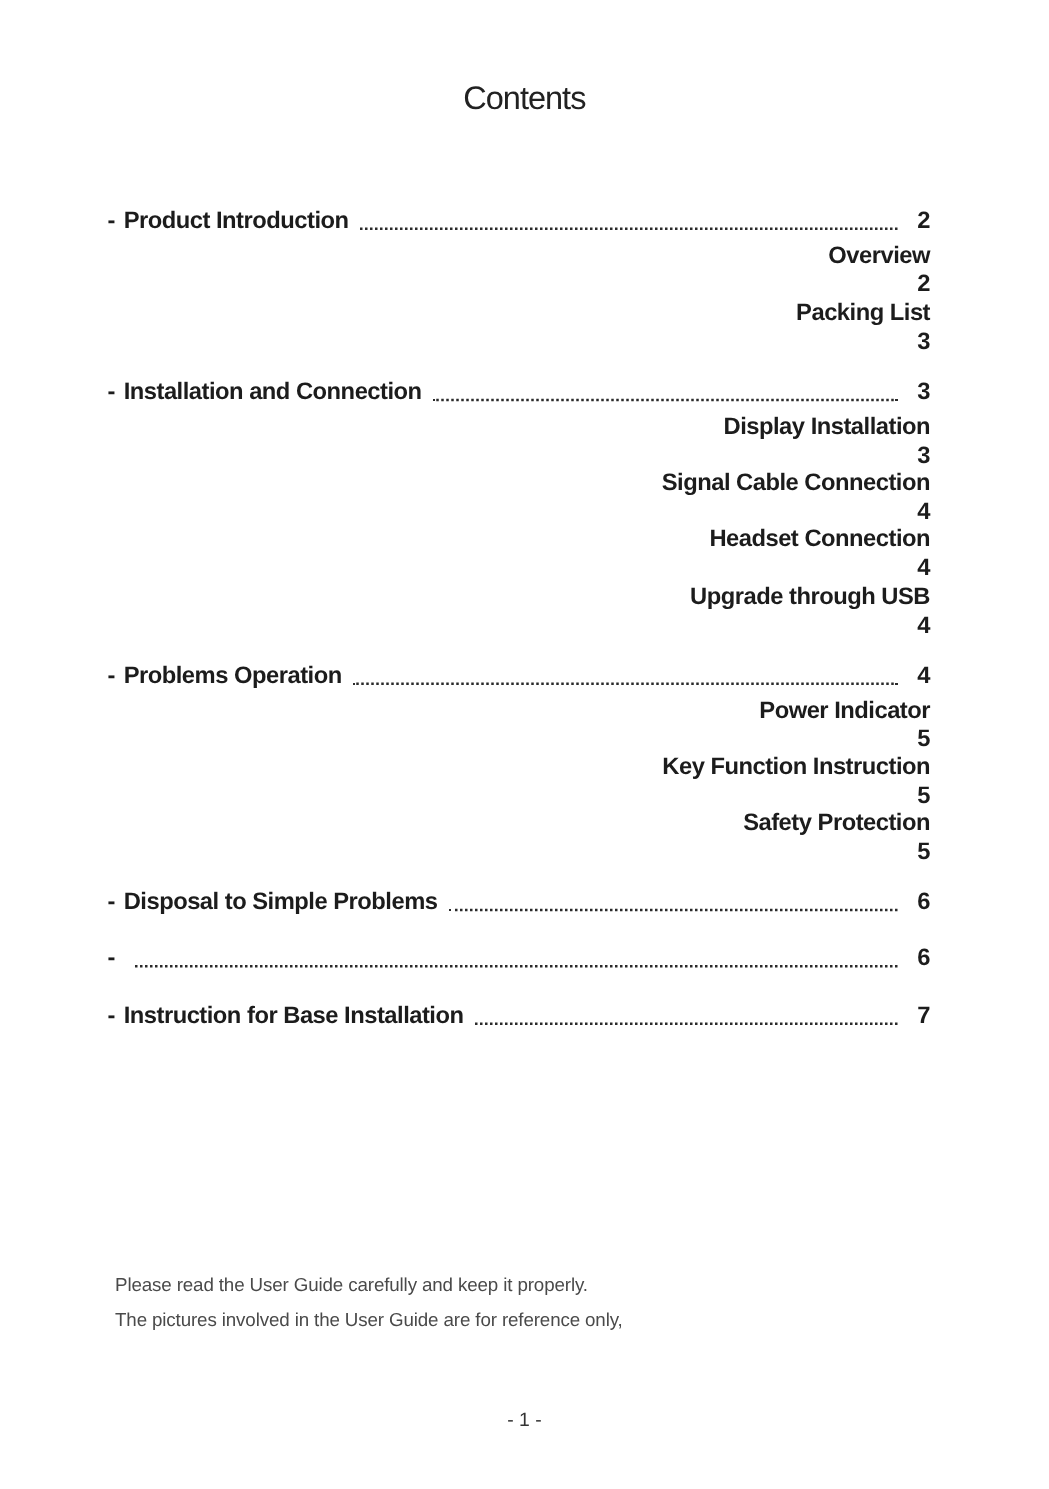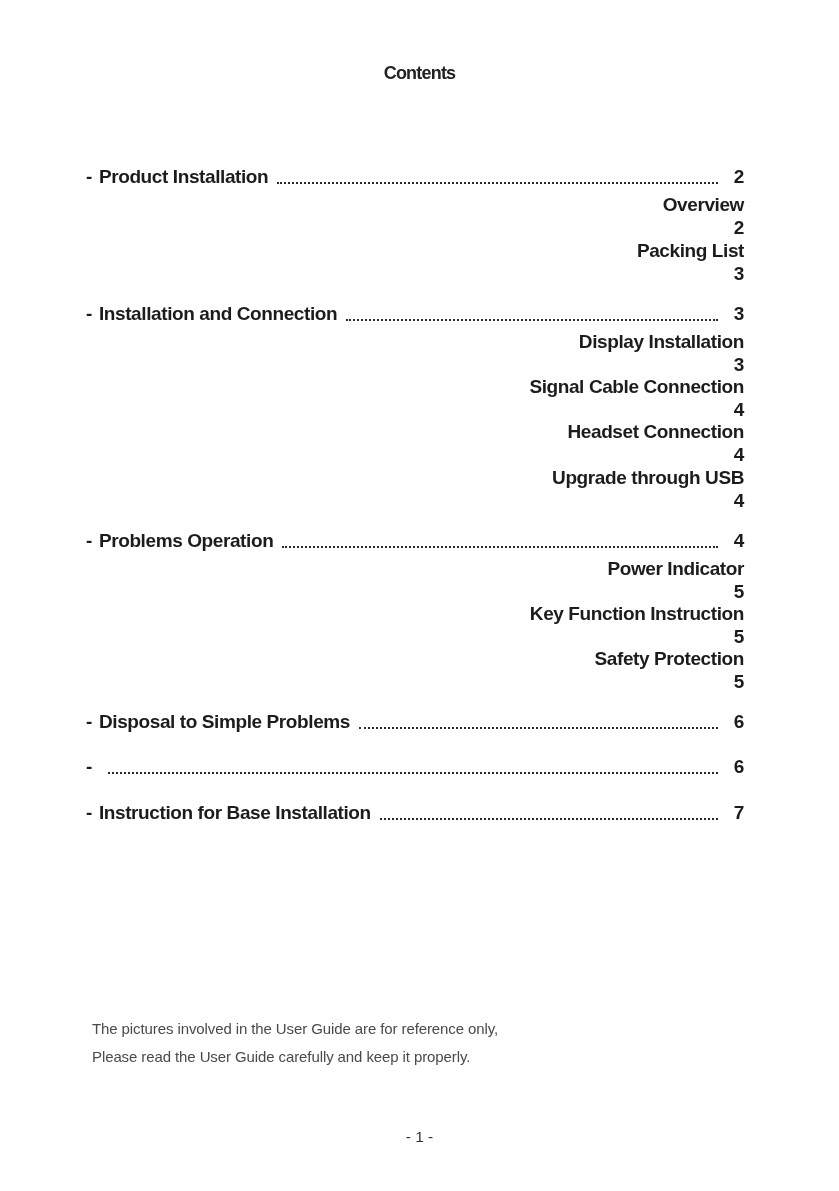--- a/index.html
+++ b/index.html
@@ -19,22 +19,22 @@
     height: 1191px;
     background: #ffffff;
     overflow: hidden;
   }
   .doc-title {
     position: absolute;
     top: 63px;
     left: 0;
     width: 100%;
     text-align: center;
-    font-size: 18px;
-    font-weight: bold;
+    font-size: 26px;
+    font-weight: normal;
     letter-spacing: -0.8px;
     color: #222222;
   }
   .toc {
     position: absolute;
     top: 150px;
     left: 86px;
     right: 95px;
   }
   .toc-row {
@@ -96,21 +96,21 @@
 </head>
 <body>
 
 <div class="page">
 
   <div class="doc-title">Contents</div>
 
   <div class="toc">
       <div class="toc-row">
         <span class="toc-dash">-</span>
-        <span class="toc-label">Product Installation</span>
+        <span class="toc-label">Product Introduction</span>
         <span class="toc-leader"></span>
         <span class="toc-page">2</span>
       </div>
       <div class="toc-row sub">
         <span class="toc-label">Overview</span>
         <span class="toc-leader"></span>
         <span class="toc-page">2</span>
       </div>
       <div class="toc-row sub">
         <span class="toc-label">Packing List</span>
@@ -177,19 +177,19 @@
       </div>
       <div class="toc-row">
         <span class="toc-dash">-</span>
         <span class="toc-label">Instruction for Base Installation</span>
         <span class="toc-leader"></span>
         <span class="toc-page">7</span>
       </div>
     </div>
 
   <div class="footer-note">
+      <div class="note-line">Please read the User Guide carefully and keep it properly.</div>
       <div class="note-line">The pictures involved in the User Guide are for reference only,</div>
-      <div class="note-line">Please read the User Guide carefully and keep it properly.</div>
     </div>
 
   <div class="page-number">- 1 -</div>
 
 </div>
 
 </body></html>

